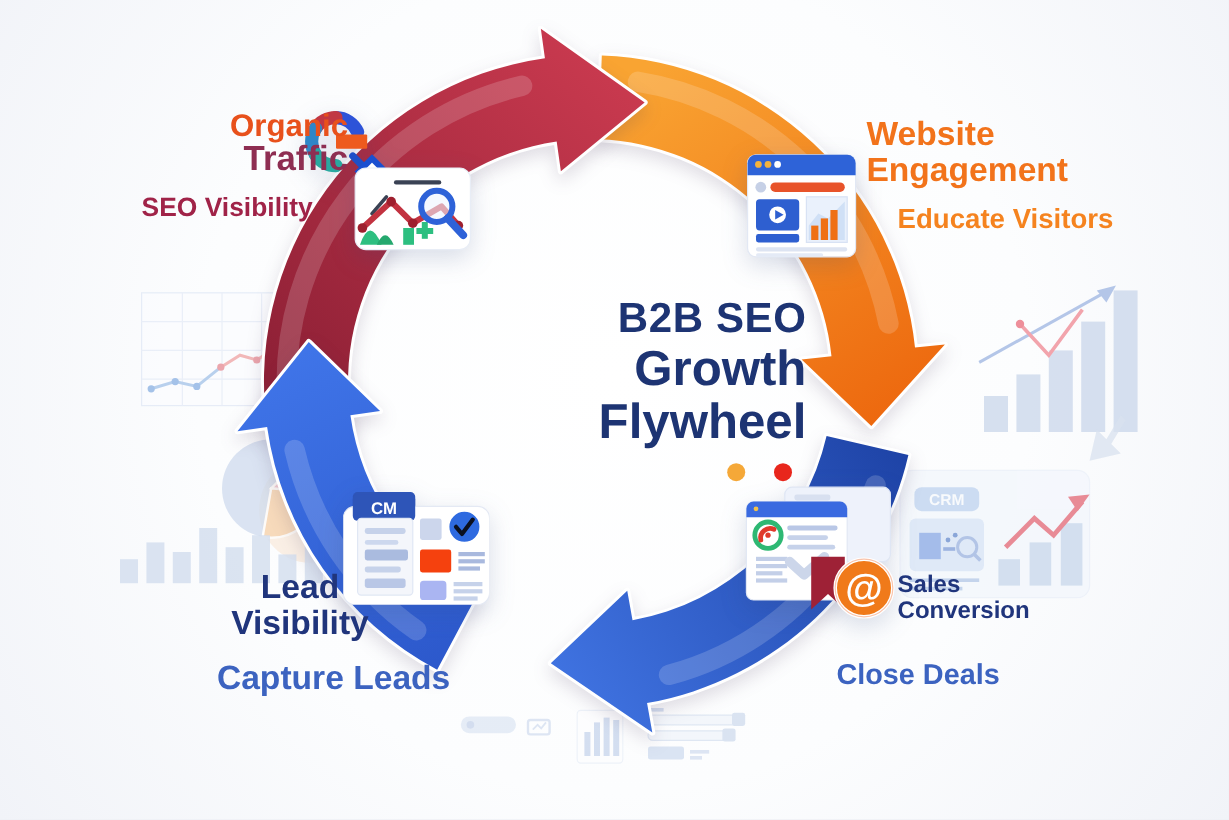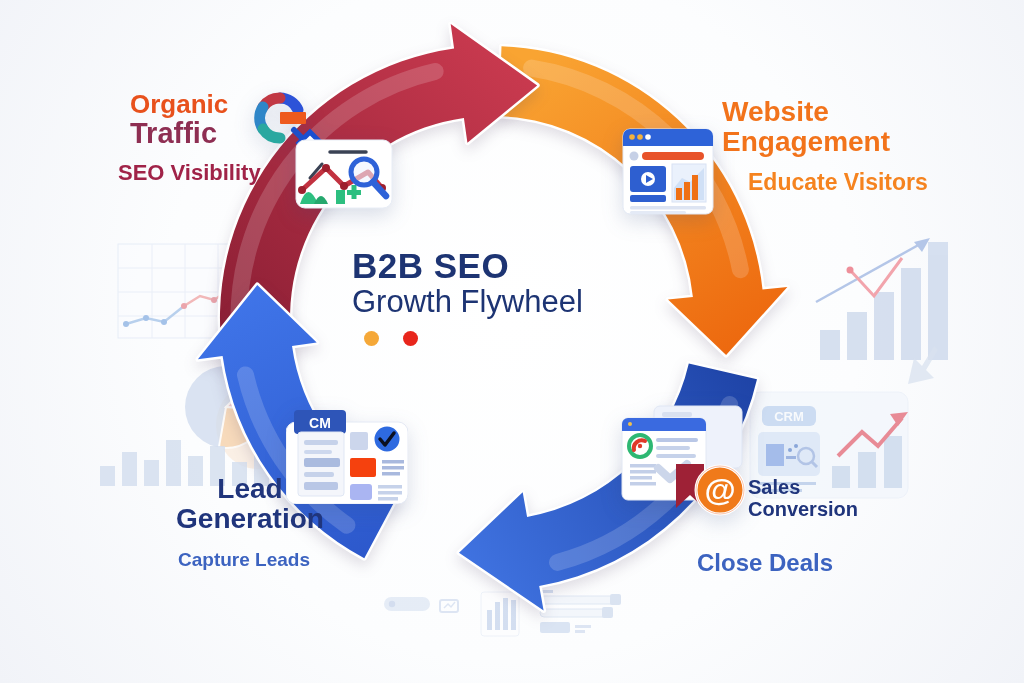--- a/index.html
+++ b/index.html
@@ -7,36 +7,36 @@
     position:relative;width:1024px;height:683px;overflow:hidden;
     font-family:"Liberation Sans",sans-serif;
     background:radial-gradient(circle at 50% 46%, #ffffff 0%, #fcfdfe 55%, #f1f3f8 100%);
   }
   svg{position:absolute;left:0;top:0;}
   .icon-svg{filter:drop-shadow(0 7px 10px rgba(50,70,130,.18));}
   .wheel path.arrow{stroke:#ffffff;stroke-width:5;stroke-linejoin:round;paint-order:stroke;
     filter:drop-shadow(0 6px 7px rgba(70,50,90,.16));}
   .wheel path.gloss{fill:none;stroke:rgba(255,255,255,.17);stroke-width:17;stroke-linecap:round;}
   .label{position:absolute;line-height:1.08;}
-  .lbl-organic{left:130px;top:90px;width:160px;text-align:left;font-weight:800;}
+  .lbl-organic{left:130px;top:90px;width:160px;text-align:right;font-weight:800;}
   .lbl-organic .l1{font-size:26px;color:#e8511c;}
   .lbl-organic .l2{font-size:29px;color:#8e2e52;}
   .cap-organic{left:118px;top:161px;width:184px;text-align:left;font-size:22px;font-weight:700;color:#a02348;}
   .lbl-website{left:722px;top:97px;width:210px;font-weight:800;font-size:28px;color:#f2731b;}
   .cap-website{left:748px;top:170px;width:210px;font-size:23px;font-weight:700;color:#f5831f;}
-  .lbl-center{left:352px;top:247px;width:320px;text-align:left;color:#1d3473;}
+  .lbl-center{left:352px;top:247px;width:320px;text-align:right;color:#1d3473;}
   .lbl-center .t1{font-size:35px;font-weight:800;letter-spacing:.5px;}
-  .lbl-center .t2{font-size:31px;font-weight:400;}
+  .lbl-center .t2{font-size:41px;font-weight:700;}
   .dots{margin-top:13px;height:16px;}
   .dots span{display:inline-block;width:15px;height:15px;border-radius:50%;margin:0 12px;}
   .dot-orange{background:#f5a838;}
   .dot-red{background:#e8261c;}
   .subtitle{margin-top:12px;font-size:23px;font-weight:500;color:#2d4a94;}
   .lbl-lead{left:150px;top:474px;width:200px;text-align:center;font-weight:800;font-size:28px;color:#20357c;}
-  .cap-lead{left:178px;top:550px;width:200px;font-size:19px;font-weight:700;color:#3c63c0;}
+  .cap-lead{left:178px;top:550px;width:200px;text-align:center;font-size:28px;font-weight:700;color:#3c63c0;}
   .lbl-sales{left:748px;top:477px;width:210px;font-weight:800;font-size:20px;color:#20357c;}
   .cap-sales{left:697px;top:550px;width:210px;font-size:24px;font-weight:700;color:#3c63c0;}
 </style>
 </head>
 <body>
 
 <div class="stage">
 
   <svg class="decor" width="1024" height="683" viewBox="0 0 1024 683">
 
@@ -298,21 +298,21 @@
   <div class="label cap-organic">SEO Visibility</div>
 
   <div class="label lbl-website">
     <div>Website</div>
     <div>Engagement</div>
   </div>
   <div class="label cap-website">Educate Visitors</div>
 
   <div class="label lbl-lead">
     <div>Lead</div>
-    <div>Generation</div>
+    <div>Visibility</div>
   </div>
   <div class="label cap-lead">Capture Leads</div>
 
   <div class="label lbl-sales">
     <div>Sales</div>
     <div>Conversion</div>
   </div>
   <div class="label cap-sales">Close Deals</div>
 
   <div class="label lbl-center">

